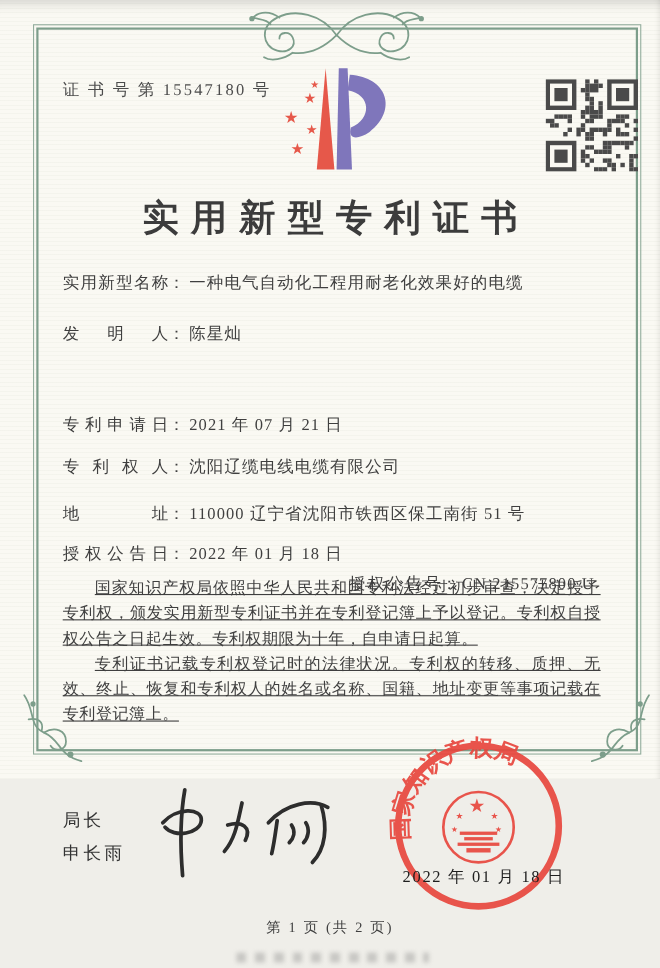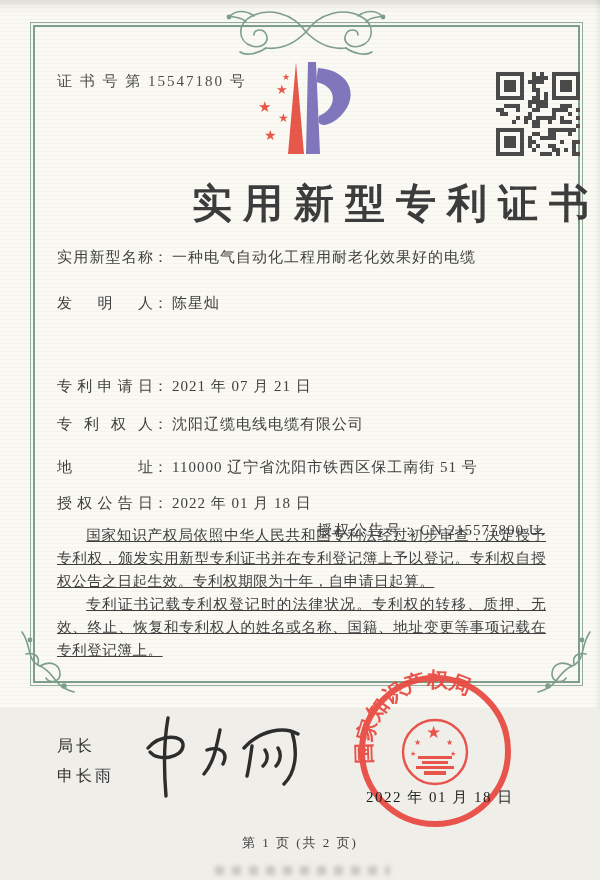--- a/index.html
+++ b/index.html
@@ -28,21 +28,21 @@
   .corner-bl{position:absolute;left:16px;bottom:10px;width:66px;height:72px;}
   .corner-br{position:absolute;right:4px;bottom:10px;width:66px;height:72px;transform:scale(-1,1);}
   .cert-no{
     position:absolute;left:57px;top:72px;
     font-size:15px;color:#4c4c4c;letter-spacing:2px;
   }
   .logo{position:absolute;left:236px;top:56px;width:128px;height:112px;}
   .qr{position:absolute;left:496px;top:72px;width:84px;height:84px;}
   .title{
     position:absolute;left:0;top:176px;width:600px;
-    text-align:right;font-size:40px;font-weight:bold;color:#3c3c3c;
+    text-align:center;font-size:33px;font-weight:bold;color:#3c3c3c;
     letter-spacing:11px;text-indent:11px;
   }
   .row{position:absolute;left:57px;width:500px;font-size:15px;color:#3f3f3f;white-space:nowrap;}
   .flabel{
     display:inline-block;width:96px;vertical-align:bottom;
     text-align:justify;text-align-last:justify;
   }
   .colon{display:inline-block;margin-right:4px;}
   .fvalue{letter-spacing:1px;}
   .pair2{position:absolute;left:260px;top:0;margin-top:27px;}

